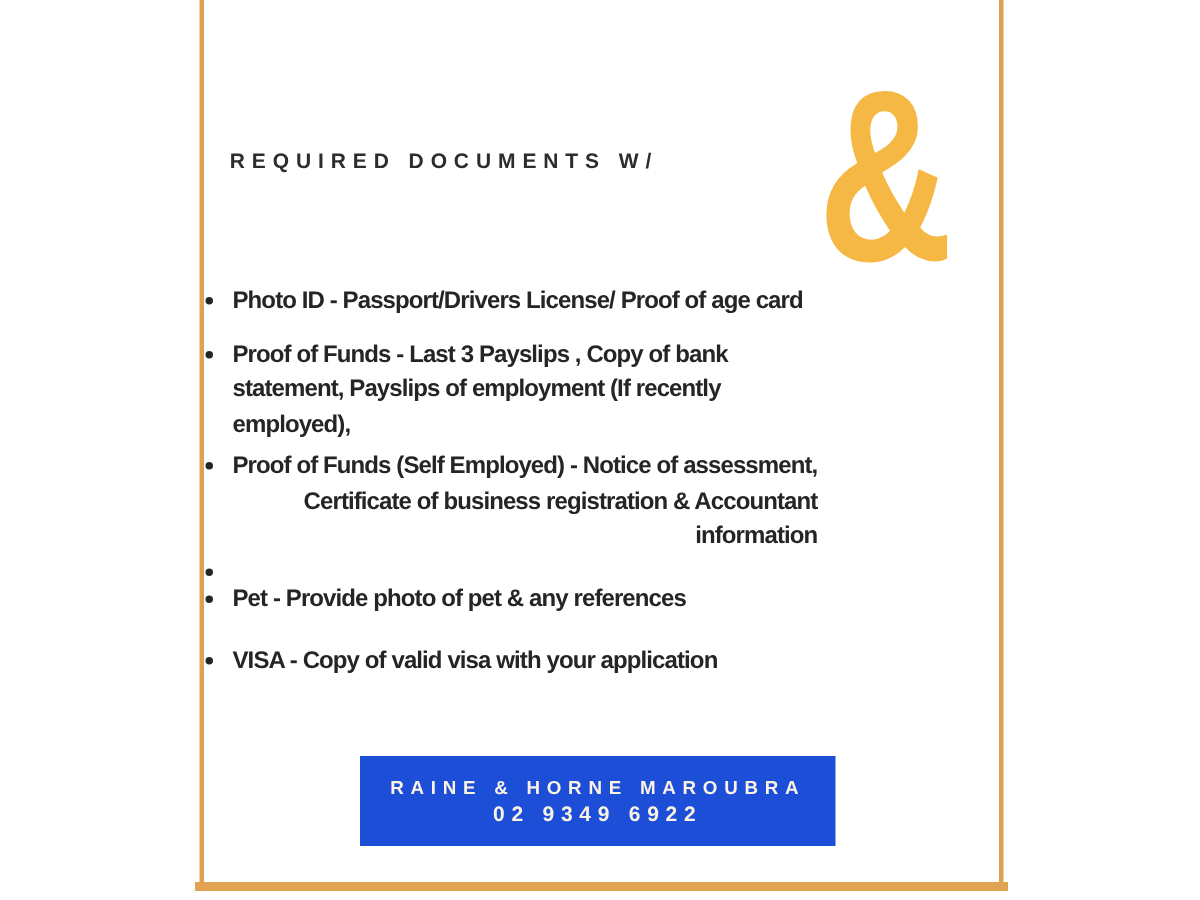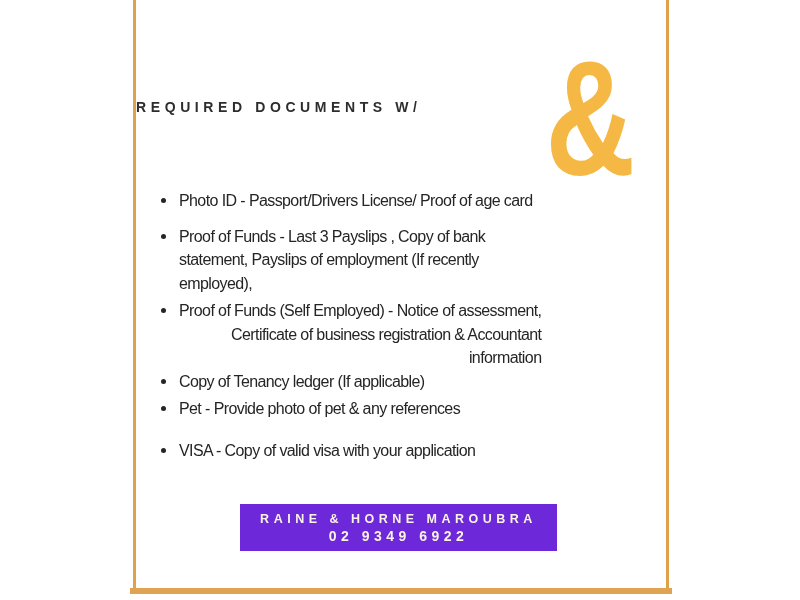--- a/index.html
+++ b/index.html
@@ -34,20 +34,21 @@
     left: 130px; top: 588px;
     width: 542px; height: 6px;
     background: #E0A351;
   }
 
   
   .title-block {
     position: absolute;
     left: 136px; top: 96px;
     width: 320px;
+    text-align: center;
     color: #2D2D2D;
     font-size: 14px;
     font-weight: 700;
     letter-spacing: 4.6px;
     line-height: 22px;
   }
   .ampersand-wrap {
     position: absolute;
     left: 518px; top: 38px;
     width: 145px; height: 160px;
@@ -59,25 +60,25 @@
     color: #F5B844;
     font-size: 148px;
     font-weight: 700;
     line-height: 1;
     transform: scale(0.84, 1.1);
   }
 
   
   .checklist {
     position: absolute;
-    left: 160px; top: 189px;
+    left: 136px; top: 189px;
     width: 470px;
     color: #252525;
     font-size: 16px;
-    font-weight: 400;
+    font-weight: 700;
     letter-spacing: -0.6px;
     line-height: 23.5px;
   }
   .check-item {
     display: flex;
     align-items: flex-start;
   }
   .check-item .bullet {
     flex: 0 0 auto;
     width: 5px; height: 5px;
@@ -88,22 +89,22 @@
   .check-item .item-lines { white-space: nowrap; }
   .mb12 { margin-bottom: 12px; }
   .mb4  { margin-bottom: 4px; }
   .mb1  { margin-bottom: 18px; }
   .mb0  { margin-bottom: 0; text-align: right; }
 
   
   .contact-banner {
     position: absolute;
     left: 240px; top: 504px;
-    width: 317px; height: 47px;
-    background: #6d28d9;
+    width: 317px; height: 60px;
+    background: #1d4ed8;
     display: flex;
     flex-direction: column;
     align-items: center;
     justify-content: center;
     gap: 2px;
     color: #FAF3E4;
     font-weight: 700;
     letter-spacing: 4.5px;
   }
   .contact-banner .agency { font-size: 12.5px; }
@@ -148,23 +149,20 @@
       <span class="bullet"></span>
       <div class="item-lines">
         <div>Proof of Funds (Self Employed) - Notice of assessment,</div>
         <div>Certificate of business registration &amp; Accountant</div>
         <div>information</div>
       </div>
     </div>
 
     <div class="check-item mb4">
       <span class="bullet"></span>
-      <div class="item-lines">
-        <div>Copy of Tenancy ledger (If applicable)</div>
-      </div>
     </div>
 
     <div class="check-item mb1">
       <span class="bullet"></span>
       <div class="item-lines">
         <div>Pet - Provide photo of pet &amp; any references</div>
       </div>
     </div>
 
     <div class="check-item mb0">

